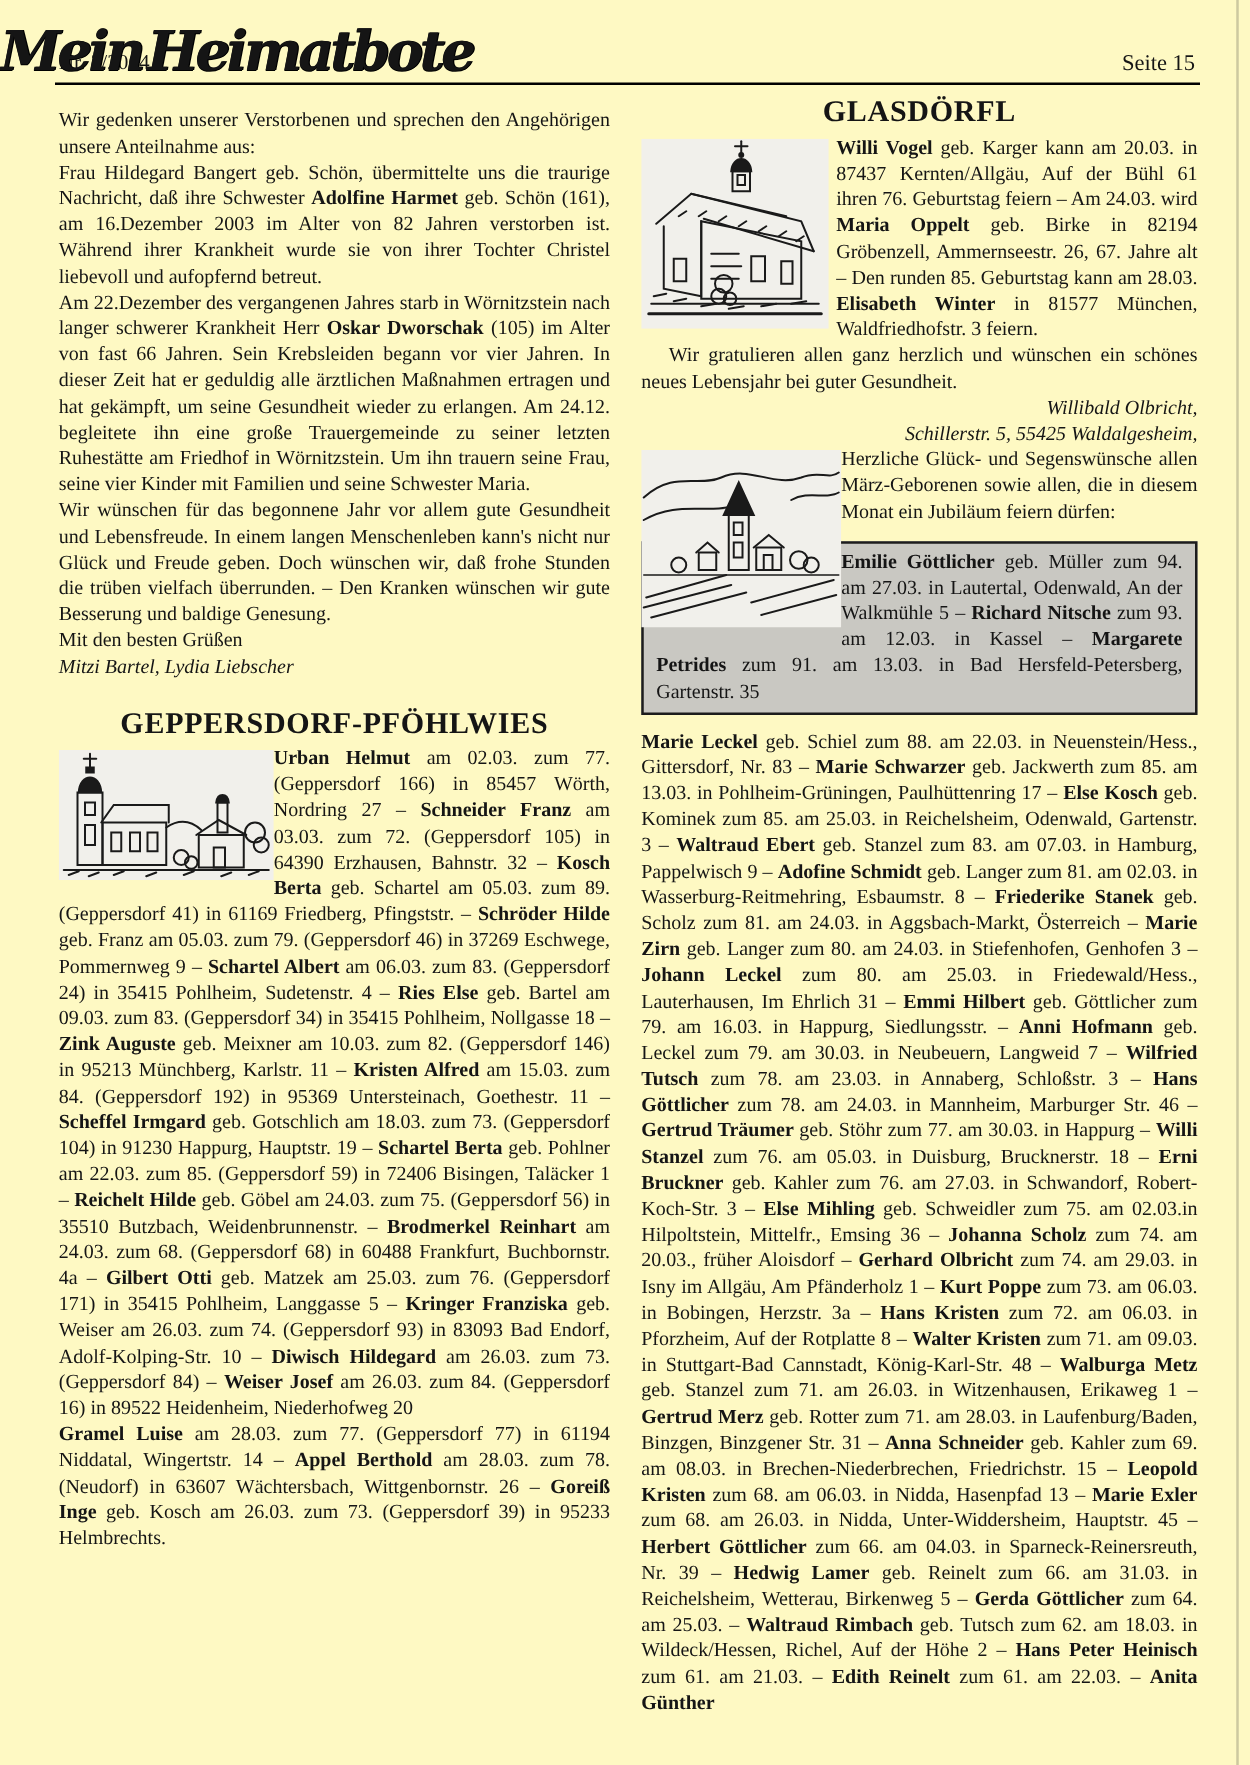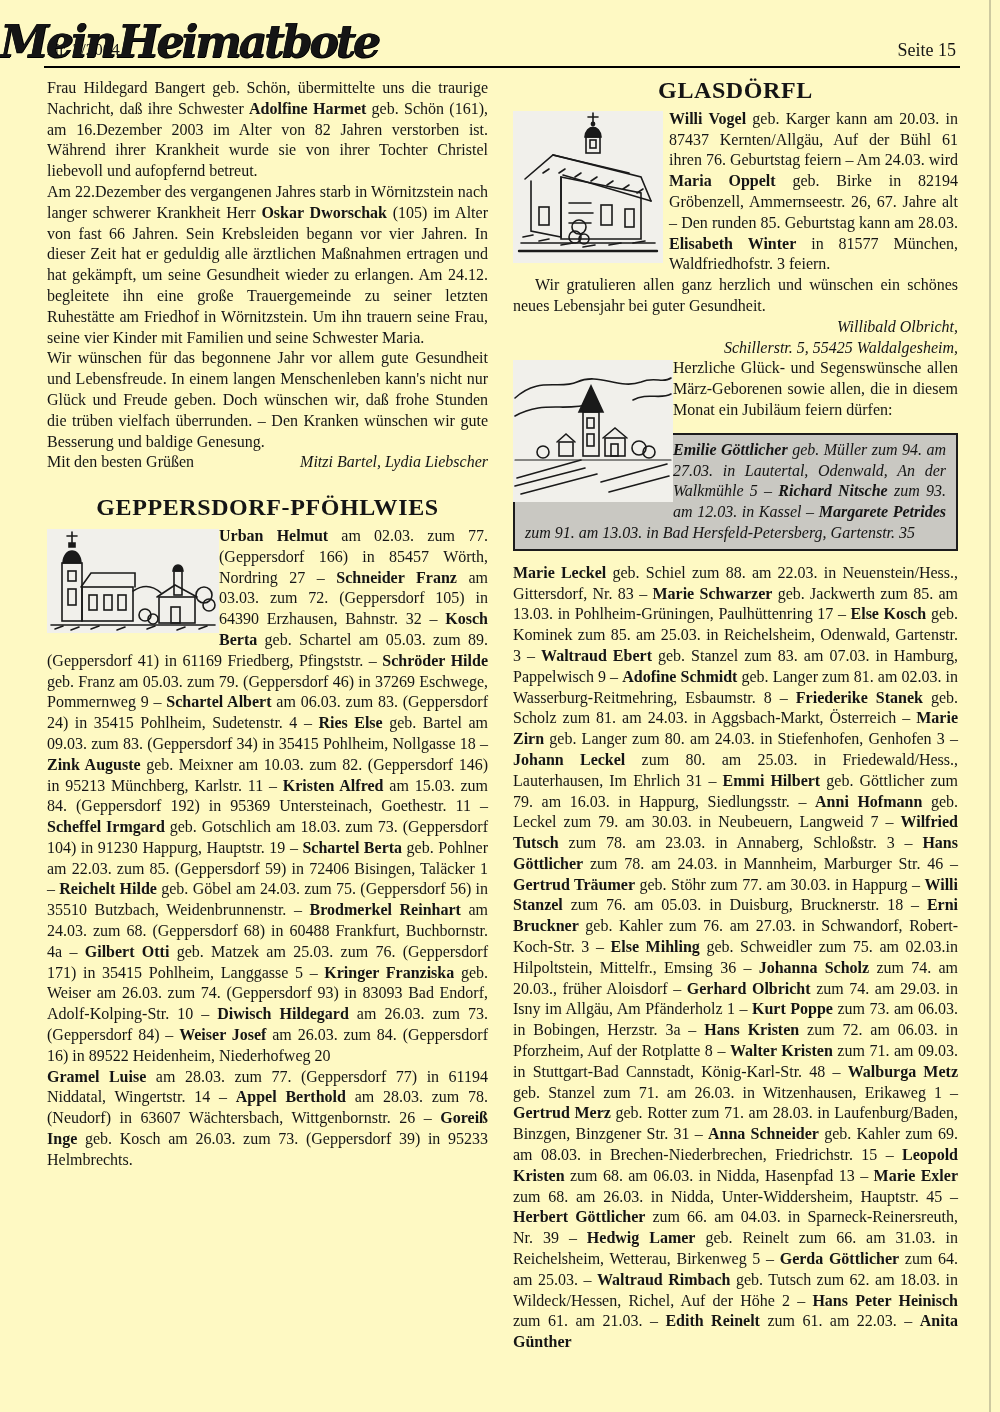--- a/index.html
+++ b/index.html
@@ -17,23 +17,23 @@
   .rule{position:absolute;left:44px;right:40px;top:66px;border-top:2.5px solid #000;}
   
   .col{position:absolute;top:78px;font-size:16px;line-height:20.8px;text-align:justify;hyphens:auto;}
   .col-left{left:47px;width:441px;}
   .col-right{left:513px;width:445px;top:80px;}
   p{margin:0;}
   .mt9{margin-top:9px;} .mt10{margin-top:10px;} .mt12{margin-top:12px;} .mt20{margin-top:20px;}
   .section-heading{font-size:24px;font-weight:bold;text-align:center;letter-spacing:.6px;margin:24px 0 8px;}
   .col-right .section-heading.first{margin-top:0;}
   .sig{text-align:right;font-style:italic;}
-  .closing-line{display:flex;justify-content:space-between;}
+  .closing-line{display:flex;justify-content:space-between;flex-direction:column;}
   .closing-line i{font-style:italic;}
-  .graybox{background:#c9c8c2;border:2px solid #1c1c1c;padding:5px 10px;margin:12px 0 10px;font-style:italic;}
+  .graybox{background:#c9c8c2;border:2px solid #1c1c1c;padding:5px 10px;margin:12px 0 10px;}
   .ill{float:left;}
   .ill-gep{margin:3px 0 2px 0;}
   .ill-glas{margin:2px 6px 2px 0;}
   .ill-gold{margin:2px 0 2px 0;}
   .indent{text-indent:22px;}
   b{font-weight:bold;}
   svg.linework{display:block;}
 </style>
 </head>
 <body>
@@ -54,20 +54,21 @@
 </svg>
 
 <div class="page">
 
   <div class="hdr-issue">Nr. 3/2004</div>
   <div class="masthead">Mein Heimatbote</div>
   <div class="hdr-page">Seite 15</div>
   <div class="rule"></div>
 
   <div class="col col-left">
+    <p class="mt9">Wir gedenken unserer Verstorbenen und sprechen den Angehörigen unsere Anteilnahme aus:</p>
     <p><span>Frau Hildegard Bangert geb. Schön, übermittelte uns die traurige Nachricht, daß ihre Schwester </span><b>Adolfine Harmet</b><span> geb. Schön (161), am 16.Dezember 2003 im Alter von 82 Jahren verstorben ist. Während ihrer Krankheit wurde sie von ihrer Tochter Christel liebevoll und aufopfernd betreut.</span></p>
     <p><span>Am 22.Dezember des vergangenen Jahres starb in Wörnitzstein nach langer schwerer Krankheit Herr </span><b>Oskar Dworschak</b><span> (105) im Alter von fast 66 Jahren. Sein Krebsleiden begann vor vier Jahren. In dieser Zeit hat er geduldig alle ärztlichen Maßnahmen ertragen und hat gekämpft, um seine Gesundheit wieder zu erlangen. Am 24.12. begleitete ihn eine große Trauergemeinde zu seiner letzten Ruhestätte am Friedhof in Wörnitzstein. Um ihn trauern seine Frau, seine vier Kinder mit Familien und seine Schwester Maria.</span></p>
     <p>Wir wünschen für das begonnene Jahr vor allem gute Gesundheit und Lebensfreude. In einem langen Menschenleben kann's nicht nur Glück und Freude geben. Doch wünschen wir, daß frohe Stunden die trüben vielfach überrunden. – Den Kranken wünschen wir gute Besserung und baldige Genesung.</p>
     <div class="closing-line">
       <span>Mit den besten Grüßen</span>
       <i>Mitzi Bartel, Lydia Liebscher</i>
     </div>
 
     <h2 class="section-heading">GEPPERSDORF-PFÖHLWIES</h2>
 

